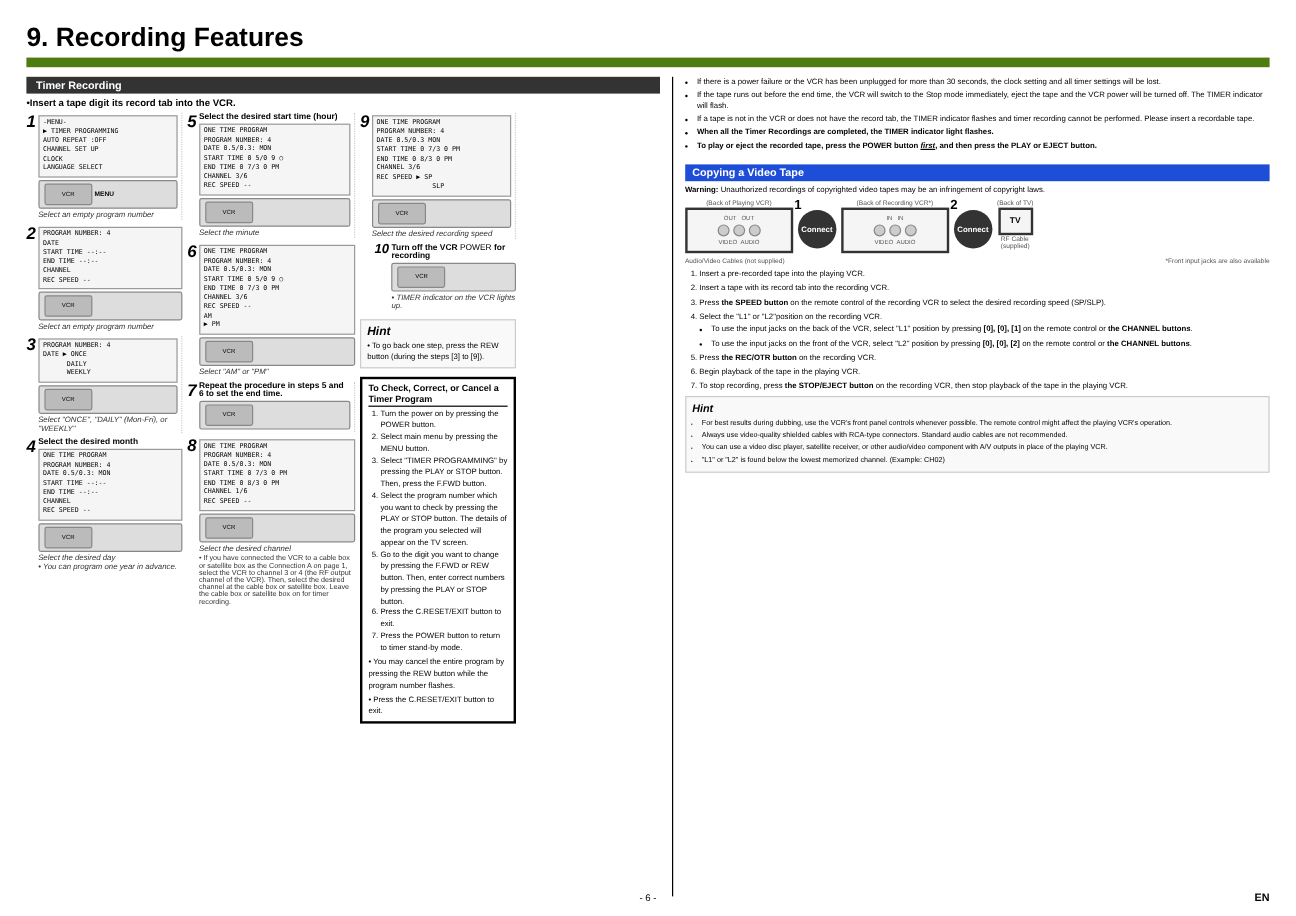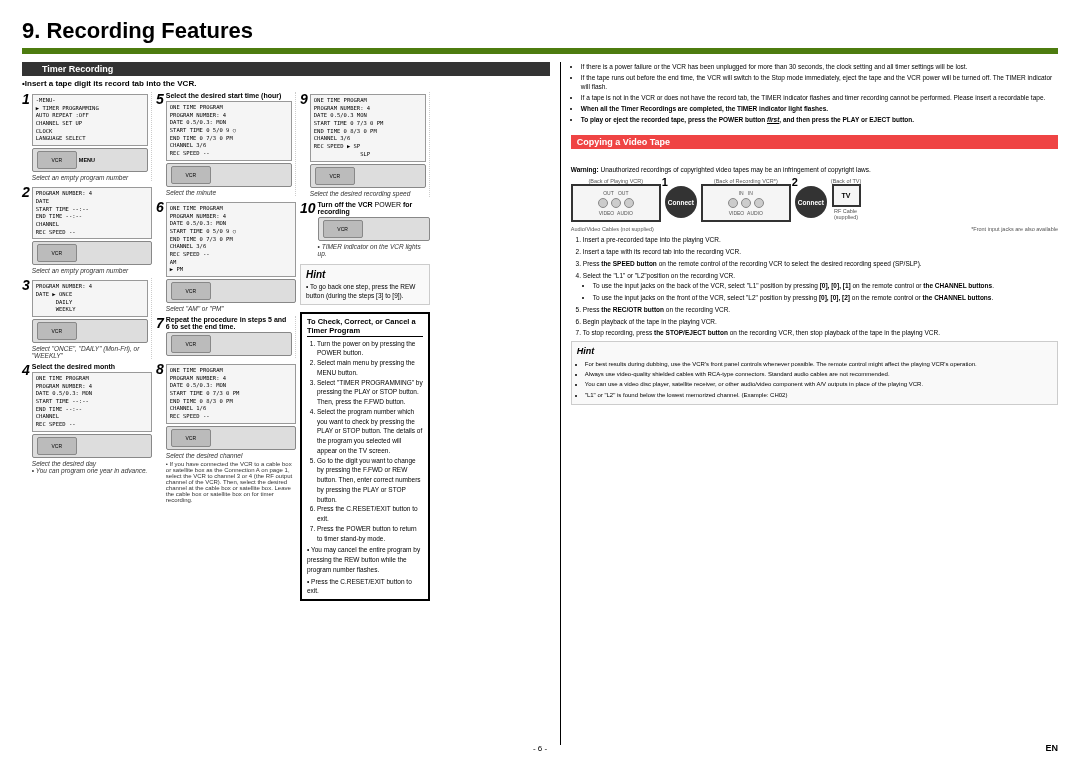--- a/index.html
+++ b/index.html
@@ -14,21 +14,21 @@
     }
     .page {
       width: 1080px;
       height: 763px;
       padding: 18px 22px 12px 22px;
       position: relative;
     }
     .page-title {
       font-size: 22px;
       font-weight: bold;
-      border-bottom: 6px solid #4d7c0f;
+      border-bottom: 8px solid #4d7c0f;
       padding-bottom: 4px;
       margin-bottom: 8px;
     }
     .main-layout {
       display: flex;
       gap: 6px;
       height: calc(100% - 50px);
     }
     .left-col {
       width: 52%;
@@ -40,21 +40,21 @@
       width: 48%;
       display: flex;
       flex-direction: column;
       gap: 4px;
     }
     .section-header {
       background: #333;
       color: #fff;
       font-weight: bold;
       font-size: 9px;
-      padding: 2px 20px;
+      padding: 2px 8px;
       margin-bottom: 3px;
     }
     .insert-tape {
       font-size: 8px;
       font-weight: bold;
       margin-bottom: 4px;
     }
     .step-number {
       font-size: 14px;
       font-weight: bold;
@@ -130,27 +130,27 @@
       font-size: 8px;
       margin-bottom: 2px;
     }
     .cancel-timer-text {
       font-size: 7px;
     }
     .cancel-timer-text strong {
       font-weight: bold;
     }
     .copying-header {
-      background: #ef4444;
+      background: #1d4ed8;
       color: #fff;
       font-weight: bold;
       font-size: 9px;
       padding: 2px 6px;
       margin-top: 4px;
-      margin-bottom: 16px;
+      margin-bottom: 3px;
     }
     .copying-content {
       font-size: 6.5px;
       line-height: 1.5;
     }
     .copying-content p {
       margin-bottom: 3px;
     }
     .copying-steps {
       font-size: 6.5px;
@@ -432,21 +432,21 @@
                   <div class="vcr-device">
                     <div style="width:40px; height:18px; background:#bbb; border-radius:2px; border:1px solid #888; display:flex; align-items:center; justify-content:center; font-size:5px; flex-shrink:0;">VCR</div>
                   </div>
                   <div class="step-caption">Select the desired recording speed</div>
                 </div>
               </div>
             </div>
 
             <div class="step-cell">
               <div style="display:flex; align-items:flex-start; gap:2px;">
-                <span class="step-number" style="font-size:14px;">10</span>
+                <span class="step-number" style="font-size:11px;margin-left:12px;">10</span>
                 <div style="flex:1;">
                   <span class="step-title bold">Turn off the VCR <span style="font-weight:normal;">POWER</span> for recording</span>
                   <div class="vcr-device">
                     <div style="width:40px; height:18px; background:#bbb; border-radius:2px; border:1px solid #888; display:flex; align-items:center; justify-content:center; font-size:5px; flex-shrink:0;">VCR</div>
                   </div>
                   <div class="step-caption">• TIMER indicator on the VCR lights up.</div>
                 </div>
               </div>
             </div>
 

